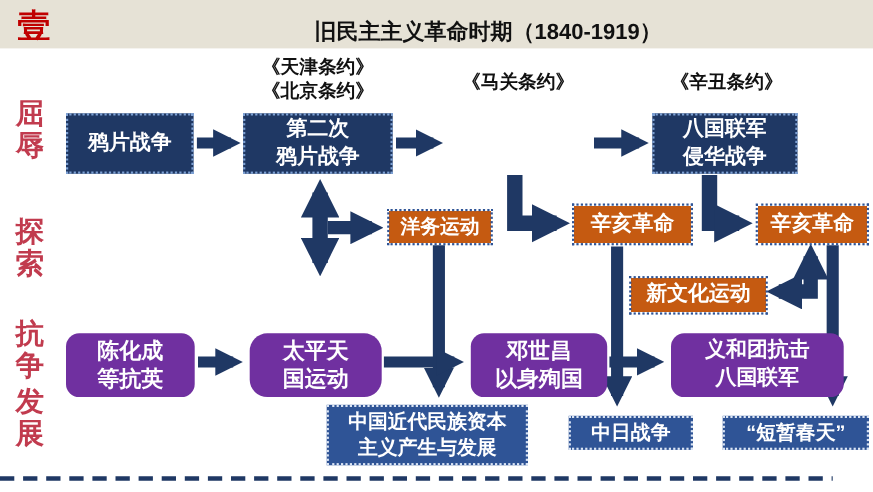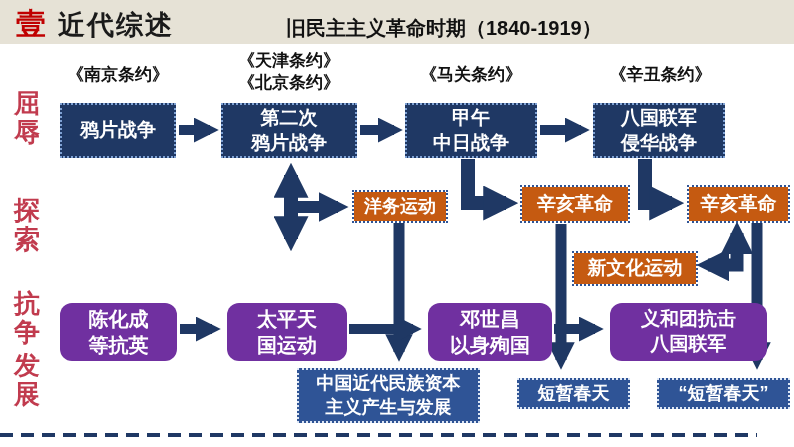--- a/index.html
+++ b/index.html
@@ -32,21 +32,20 @@
   .conn{stroke:var(--navy);fill:none;}
   .ah{fill:var(--navy);}
 </style>
 </head>
 <body>
 
 <div class="slide">
 
   <div class="header">
     <span class="badge">壹</span>
-    <span class="section-title">近代综述</span>
     <span class="main-title">旧民主主义革命时期（1840-1919）</span>
   </div>
 
   <svg class="arrows" width="794" height="447" viewBox="0 0 794 447">
     <defs>
       <marker id="ah" viewBox="0 0 10 10" refX="6.5" refY="5" markerWidth="2.5" markerHeight="2.5" orient="auto-start-reverse" markerUnits="strokeWidth">
         <path class="ah" d="M0,0 L10,5 L0,10 z"></path>
       </marker>
     </defs>
 
@@ -71,46 +70,43 @@
     <path class="conn" d="M554,329 L595,329" stroke-width="10" marker-end="url(#ah)"></path>
 
     <path class="conn" d="M0,435 L757,435" stroke-width="4" stroke-dasharray="13 8"></path>
   </svg>
 
   <div class="row-label" style="top:89px;">屈辱</div>
   <div class="row-label" style="top:196px;">探索</div>
   <div class="row-label" style="top:289px;">抗争</div>
   <div class="row-label" style="top:351px;">发展</div>
 
-  <div class="treaty" style="left:48px;top:64px;width:140px;">《南京条约》</div>
   <div class="treaty" style="left:218px;top:50px;width:142px;">《天津条约》
 《北京条约》</div>
   <div class="treaty" style="left:401px;top:64px;width:140px;">《马关条约》</div>
   <div class="treaty" style="left:588px;top:64px;width:145px;">《辛丑条约》</div>
 
   <div class="box war" style="left:60px;top:103px;width:116px;height:55px;">鸦片战争</div>
   <div class="box war" style="left:221px;top:103px;width:136px;height:55px;">第二次
 鸦片战争</div>
-  <div class="box war" style="left:405px;top:103px;width:132px;height:55px;">甲午
-中日战争</div>
   <div class="box war" style="left:593px;top:103px;width:132px;height:55px;">八国联军
 侵华战争</div>
 
   <div class="box explore" style="left:352px;top:190px;width:96px;height:33px;font-size:18px;">洋务运动</div>
   <div class="box explore" style="left:520px;top:185px;width:110px;height:38px;">辛亥革命</div>
   <div class="box explore" style="left:687px;top:185px;width:103px;height:38px;">辛亥革命</div>
   <div class="box explore" style="left:572px;top:251px;width:126px;height:35px;">新文化运动</div>
 
   <div class="box resist" style="left:60px;top:303px;width:117px;height:58px;">陈化成
 等抗英</div>
-  <div class="box resist" style="left:227px;top:303px;width:120px;height:58px;">太平天
+  <div class="box resist" style="left:227px;top:303px;width:120px;height:58px;border-radius:16px;">太平天
 国运动</div>
   <div class="box resist" style="left:428px;top:303px;width:124px;height:58px;">邓世昌
 以身殉国</div>
   <div class="box resist" style="left:610px;top:303px;width:157px;height:58px;font-size:19px;">义和团抗击
 八国联军</div>
 
   <div class="box develop" style="left:297px;top:368px;width:183px;height:55px;">中国近代民族资本
 主义产生与发展</div>
-  <div class="box develop" style="left:517px;top:378px;width:113px;height:31px;">短暂春天</div>
+  <div class="box develop" style="left:517px;top:378px;width:113px;height:31px;">中日战争</div>
   <div class="box develop" style="left:657px;top:378px;width:133px;height:31px;">“短暂春天”</div>
 
 </div>
 
 </body></html>

